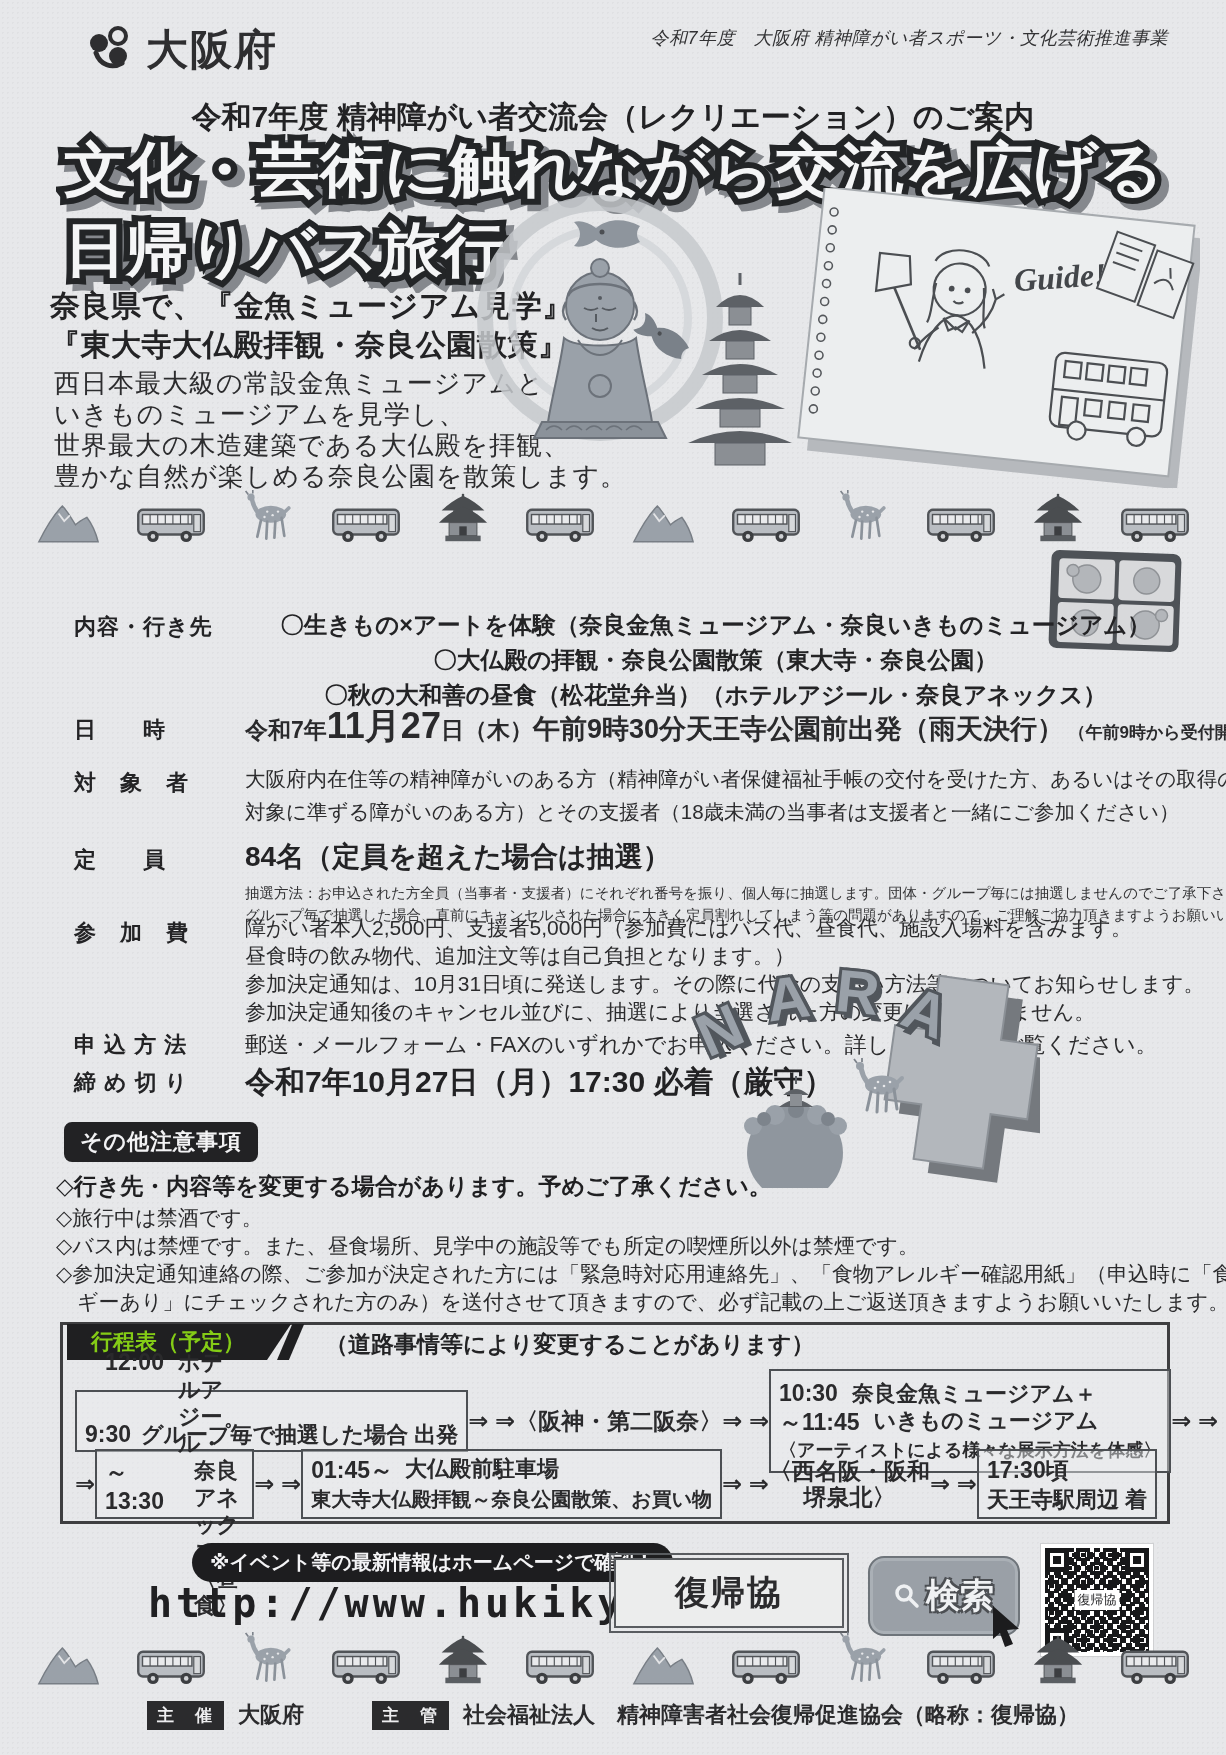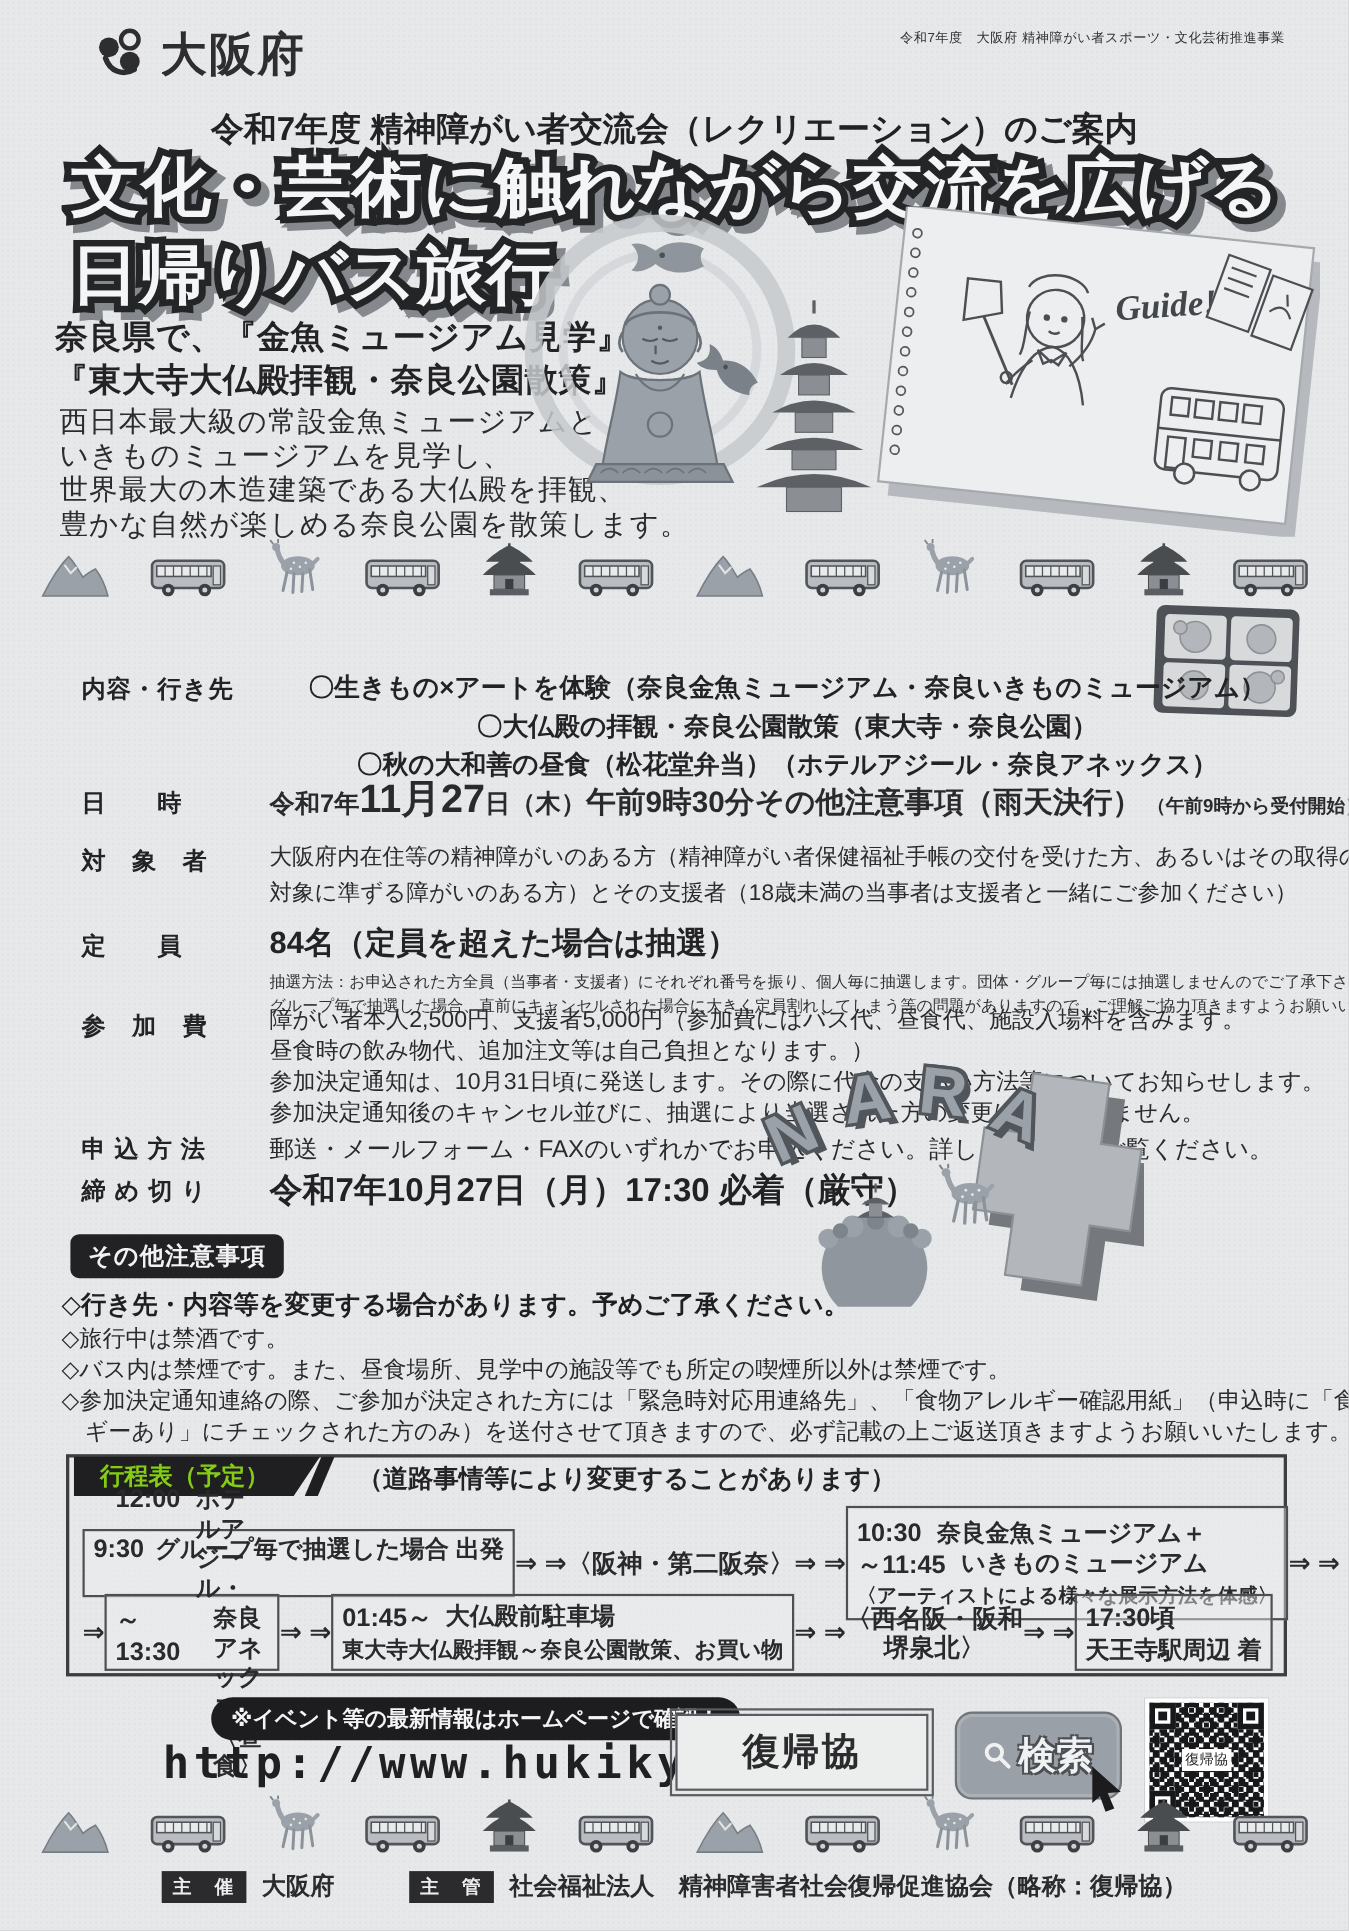--- a/index.html
+++ b/index.html
@@ -5,21 +5,21 @@
   html,body{margin:0;padding:0;background:#c9cacc;font-family:"Liberation Sans","DejaVu Sans",sans-serif;}
   #page{position:relative;width:1226px;height:1755px;margin:0 auto;background:#e7e8ea;
         background-image:radial-gradient(#e0e1e3 1px,transparent 1px);background-size:5px 5px;
         overflow:hidden;color:#2a2a2c;}
   .abs{position:absolute;}
   .nowrap{white-space:nowrap;}
 
   
   .logo-wrap{left:82px;top:22px;display:flex;align-items:center;gap:10px;}
   .logo-text{font-size:42px;font-weight:700;letter-spacing:2px;color:#2e2e30;}
-  .program-note{right:58px;top:26px;font-size:12px;color:#323234;letter-spacing:.5px;}
+  .program-note{right:58px;top:26px;font-size:18px;color:#323234;letter-spacing:.5px;font-style:italic;}
   .subtitle{left:0;top:97px;width:100%;text-align:center;font-size:30px;font-weight:800;color:#222224;}
 
   
   .title-svg{left:56px;top:128px;}
   .t-shadow{font-size:59px;font-weight:900;fill:#85888d;stroke:#85888d;stroke-width:13px;}
   .t-main{font-size:59px;font-weight:900;fill:#f4f5f6;stroke:#232527;stroke-width:12px;paint-order:stroke fill;}
 
   
   .lead-h{left:50px;font-size:30px;font-weight:900;color:#232325;letter-spacing:.5px;}
   .lead-b{left:54px;font-size:26px;color:#2c2c2e;letter-spacing:1px;}
@@ -61,21 +61,21 @@
 
   
   .itin-box{left:60px;top:1322px;width:1104px;height:196px;border:3px solid #3e3e40;}
   .itin-label{position:absolute;left:4px;top:-1px;width:200px;height:36px;background:#1f1f21;color:#84cc16;
     font-size:22px;font-weight:700;display:flex;align-items:center;padding-left:24px;
     clip-path:polygon(0 0,100% 0,calc(100% - 24px) 100%,0 100%);}
   .itin-stripe{position:absolute;left:214px;top:-1px;width:34px;height:36px;background:#1f1f21;
     clip-path:polygon(45% 0,80% 0,35% 100%,0 100%);}
   .itin-note{position:absolute;left:262px;top:4px;font-size:23px;font-weight:800;color:#232325;}
   .itin-row{position:absolute;left:12px;right:10px;display:flex;align-items:center;justify-content:space-between;}
-  .stopbox{border:2px solid #4c4f53;display:flex;align-items:flex-start;padding:2px 8px;gap:10px;background:rgba(236,237,239,.45);}
+  .stopbox{border:2px solid #4c4f53;display:flex;align-items:flex-end;padding:2px 8px;gap:10px;background:rgba(236,237,239,.45);}
   .stop-time{font-size:23px;font-weight:800;white-space:pre-line;}
   .stop-name{font-size:22px;font-weight:700;line-height:27px;}
   .stop-sub{font-size:18px;font-weight:600;}
   .arrows{font-size:24px;font-weight:800;white-space:nowrap;}
   .via{font-size:23px;font-weight:800;text-align:center;line-height:26px;white-space:nowrap;}
 
   
   .web-badge{left:192px;top:1543px;background:#1d1d1f;color:#f4f4f6;font-size:20px;font-weight:700;
     padding:6px 18px;border-radius:20px;}
   .web-badge::after{content:"";position:absolute;right:-6px;bottom:-8px;width:20px;height:20px;background:#1d1d1f;
@@ -335,21 +335,21 @@
 
   <div class="abs ilabel nowrap" style="top:612px">内容・行き先</div>
   <div class="abs icontent" style="top:608px">
     <div class="dest-item nowrap">〇生きもの×アートを体験（奈良金魚ミュージアム・奈良いきものミュージアム）</div>
     <div class="dest-item nowrap">〇大仏殿の拝観・奈良公園散策（東大寺・奈良公園）</div>
     <div class="dest-item nowrap">〇秋の大和善の昼食（松花堂弁当）（ホテルアジール・奈良アネックス）</div>
   </div>
 
   <div class="abs ilabel nowrap" style="top:715px">日　　時</div>
   <div class="abs icontent nowrap" style="top:702px">
-    <span class="dt-era">令和7年</span><span class="dt-big">11月27</span><span class="dt-mid">日</span><span class="dt-mid">（木）</span><span class="dt-time">午前9時30分</span><span class="dt-time">その他注意事項（雨天決行）</span> <span class="dt-note">（午前9時から受付開始）</span>
+    <span class="dt-era">令和7年</span><span class="dt-big">11月27</span><span class="dt-mid">日</span><span class="dt-mid">（木）</span><span class="dt-time">午前9時30分</span><span class="dt-time">天王寺公園前出発（雨天決行）</span> <span class="dt-note">（午前9時から受付開始）</span>
   </div>
 
   <div class="abs ilabel nowrap" style="top:768px">対　象　者</div>
   <div class="abs icontent" style="top:762px">
     <div class="elig nowrap">大阪府内在住等の精神障がいのある方（精神障がい者保健福祉手帳の交付を受けた方、あるいはその取得の</div>
     <div class="elig nowrap">対象に準ずる障がいのある方）とその支援者（18歳未満の当事者は支援者と一緒にご参加ください）</div>
   </div>
 
   <div class="abs ilabel nowrap" style="top:845px">定　　員</div>
   <div class="abs icontent" style="top:838px">

